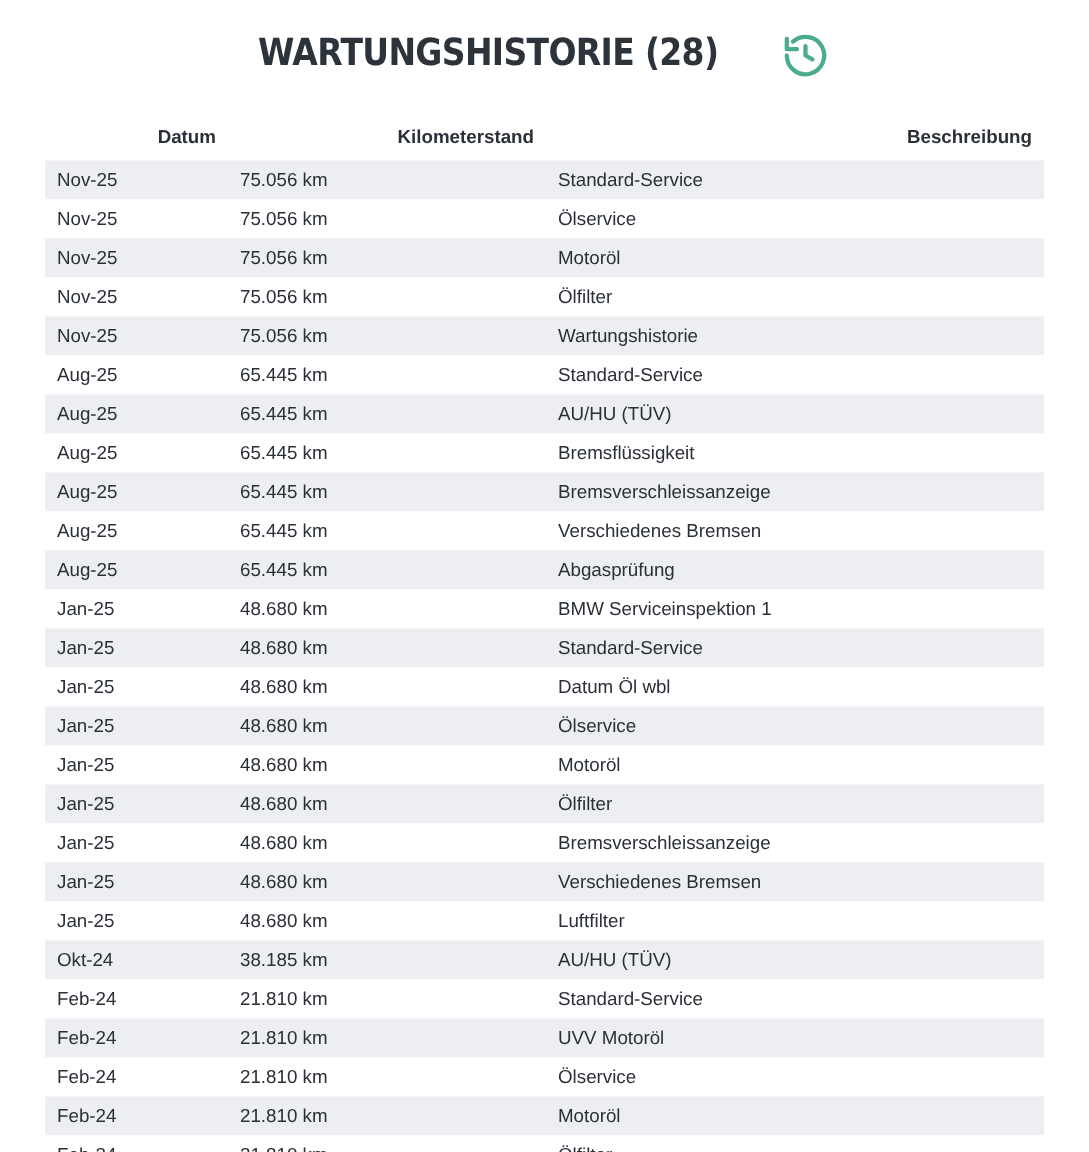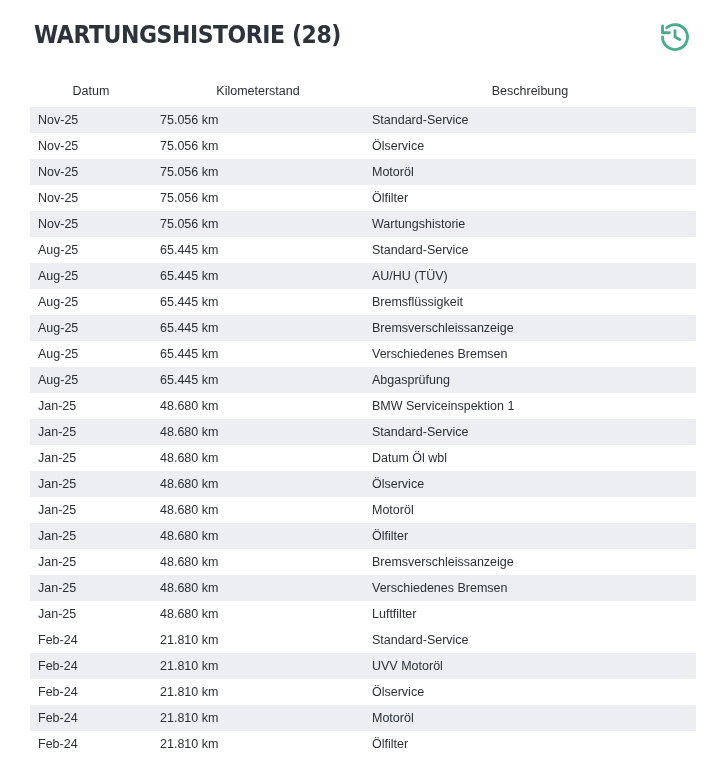--- a/index.html
+++ b/index.html
@@ -15,21 +15,21 @@
     color: #2b3038;
   }
   .page {
     width: 726px;
     position: relative;
     padding: 0;
   }
   .header {
     display: flex;
     align-items: flex-start;
-    justify-content: space-between;
+    justify-content: center;
     padding: 18px 34px 0 34px;
   }
   .title {
     font-family: "DejaVu Sans", sans-serif;
     font-weight: bold;
     font-size: 25px;
     letter-spacing: -0.5px;
     color: #2d333b;
     text-transform: uppercase;
     transform: scaleX(0.88);
@@ -49,22 +49,22 @@
 
   .table-wrap {
     padding: 30px 30px 0 30px;
   }
   table {
     width: 100%;
     border-collapse: collapse;
     font-size: 12.5px;
   }
   thead th {
-    text-align: center;
-    font-weight: normal;
+    text-align: right;
+    font-weight: bold;
     font-size: 12.5px;
     color: #2b3038;
     padding: 0 8px 9px 8px;
     white-space: nowrap;
   }
   tbody td {
     padding: 5px 8px;
     color: #2b3038;
     font-size: 12.5px;
     line-height: 16px;
@@ -204,20 +204,25 @@
           <tr class="odd">
             <td>Jan-25</td>
             <td>48.680 km</td>
             <td>Verschiedenes Bremsen</td>
           </tr>
           <tr class="even">
             <td>Jan-25</td>
             <td>48.680 km</td>
             <td>Luftfilter</td>
           </tr>
+          <tr class="odd">
+            <td>Okt-24</td>
+            <td>38.185 km</td>
+            <td>AU/HU (TÜV)</td>
+          </tr>
           <tr class="even">
             <td>Feb-24</td>
             <td>21.810 km</td>
             <td>Standard-Service</td>
           </tr>
           <tr class="odd">
             <td>Feb-24</td>
             <td>21.810 km</td>
             <td>UVV Motoröl</td>
           </tr>

